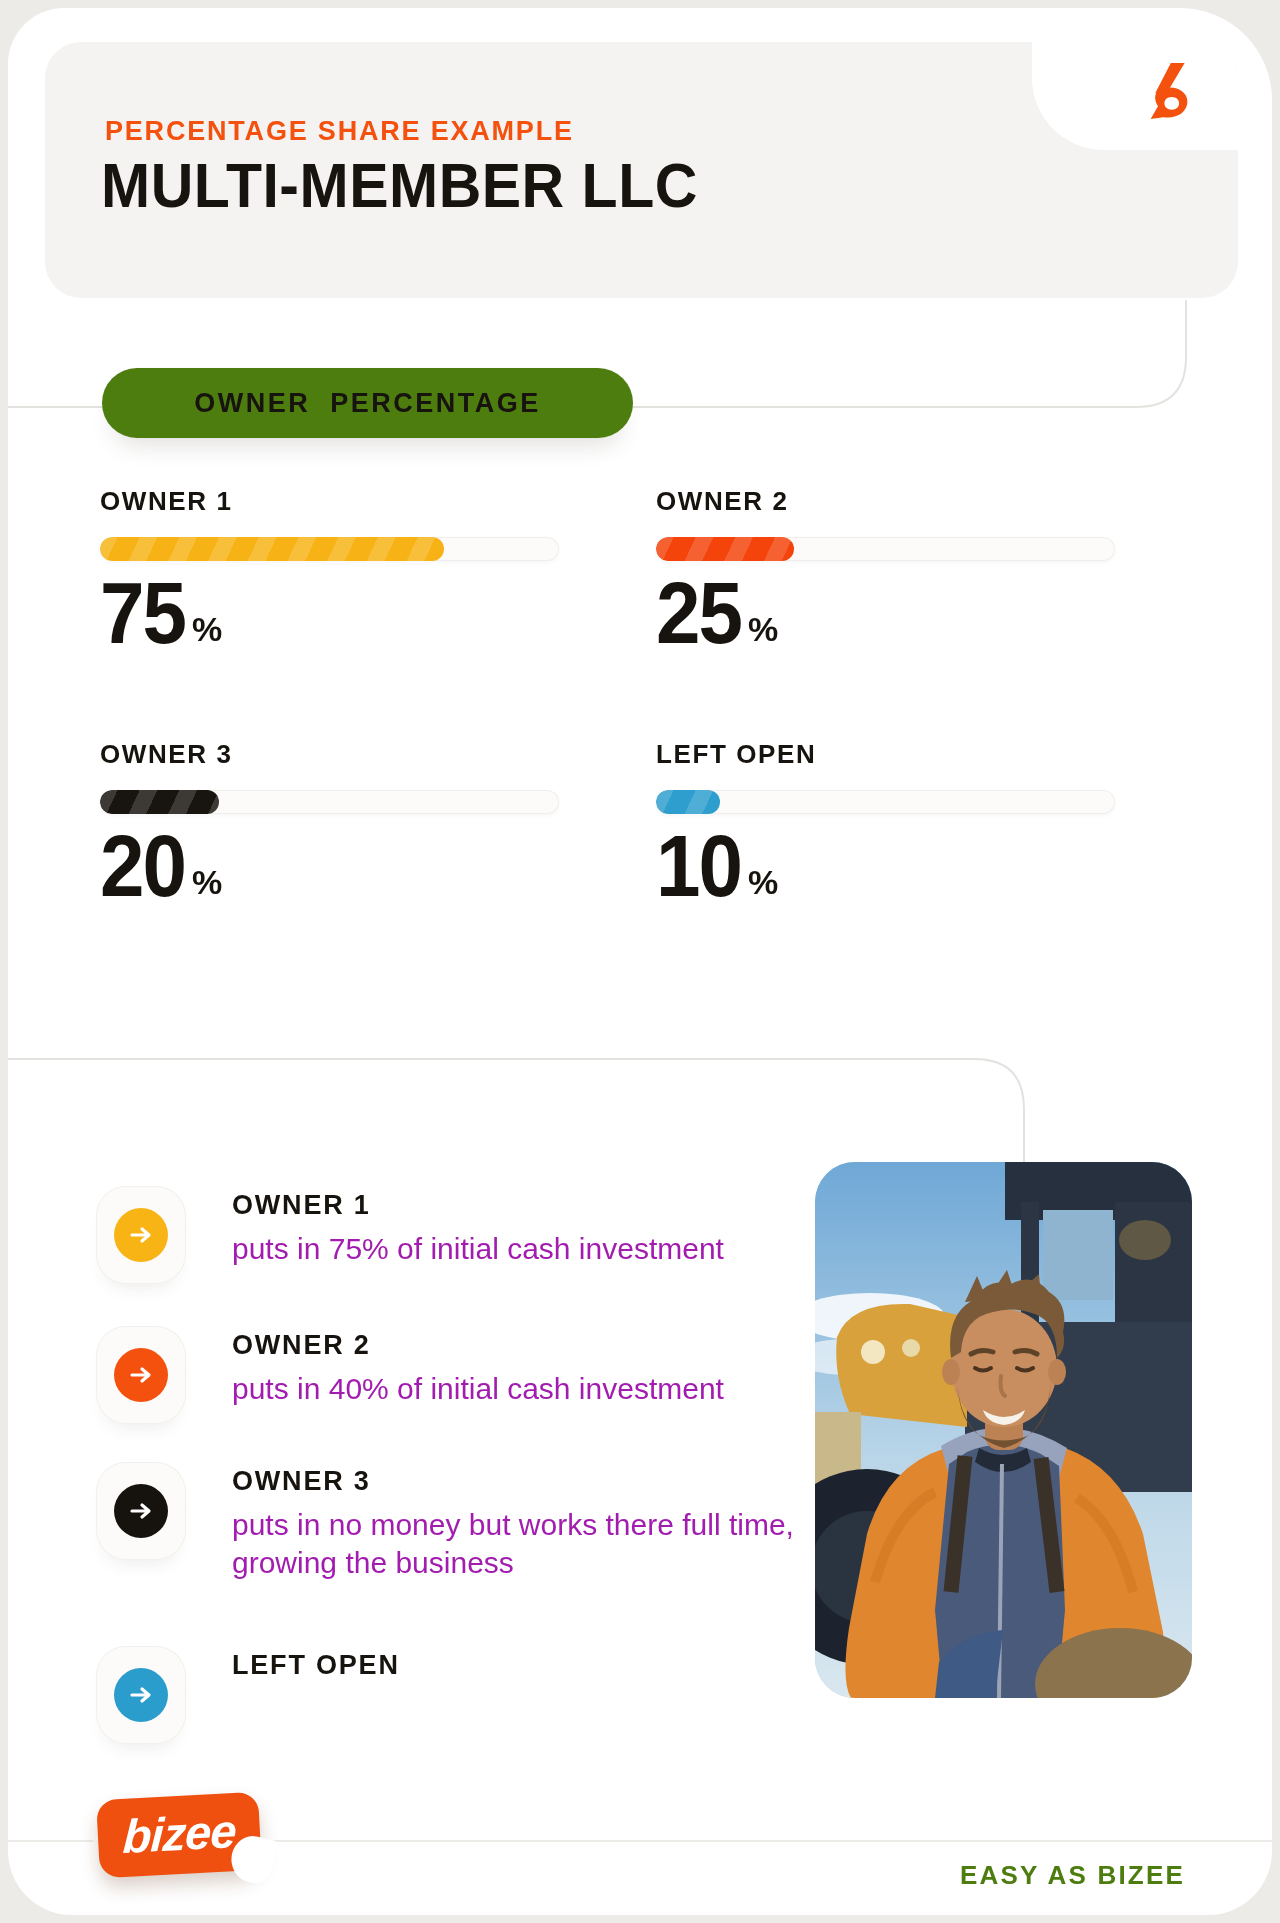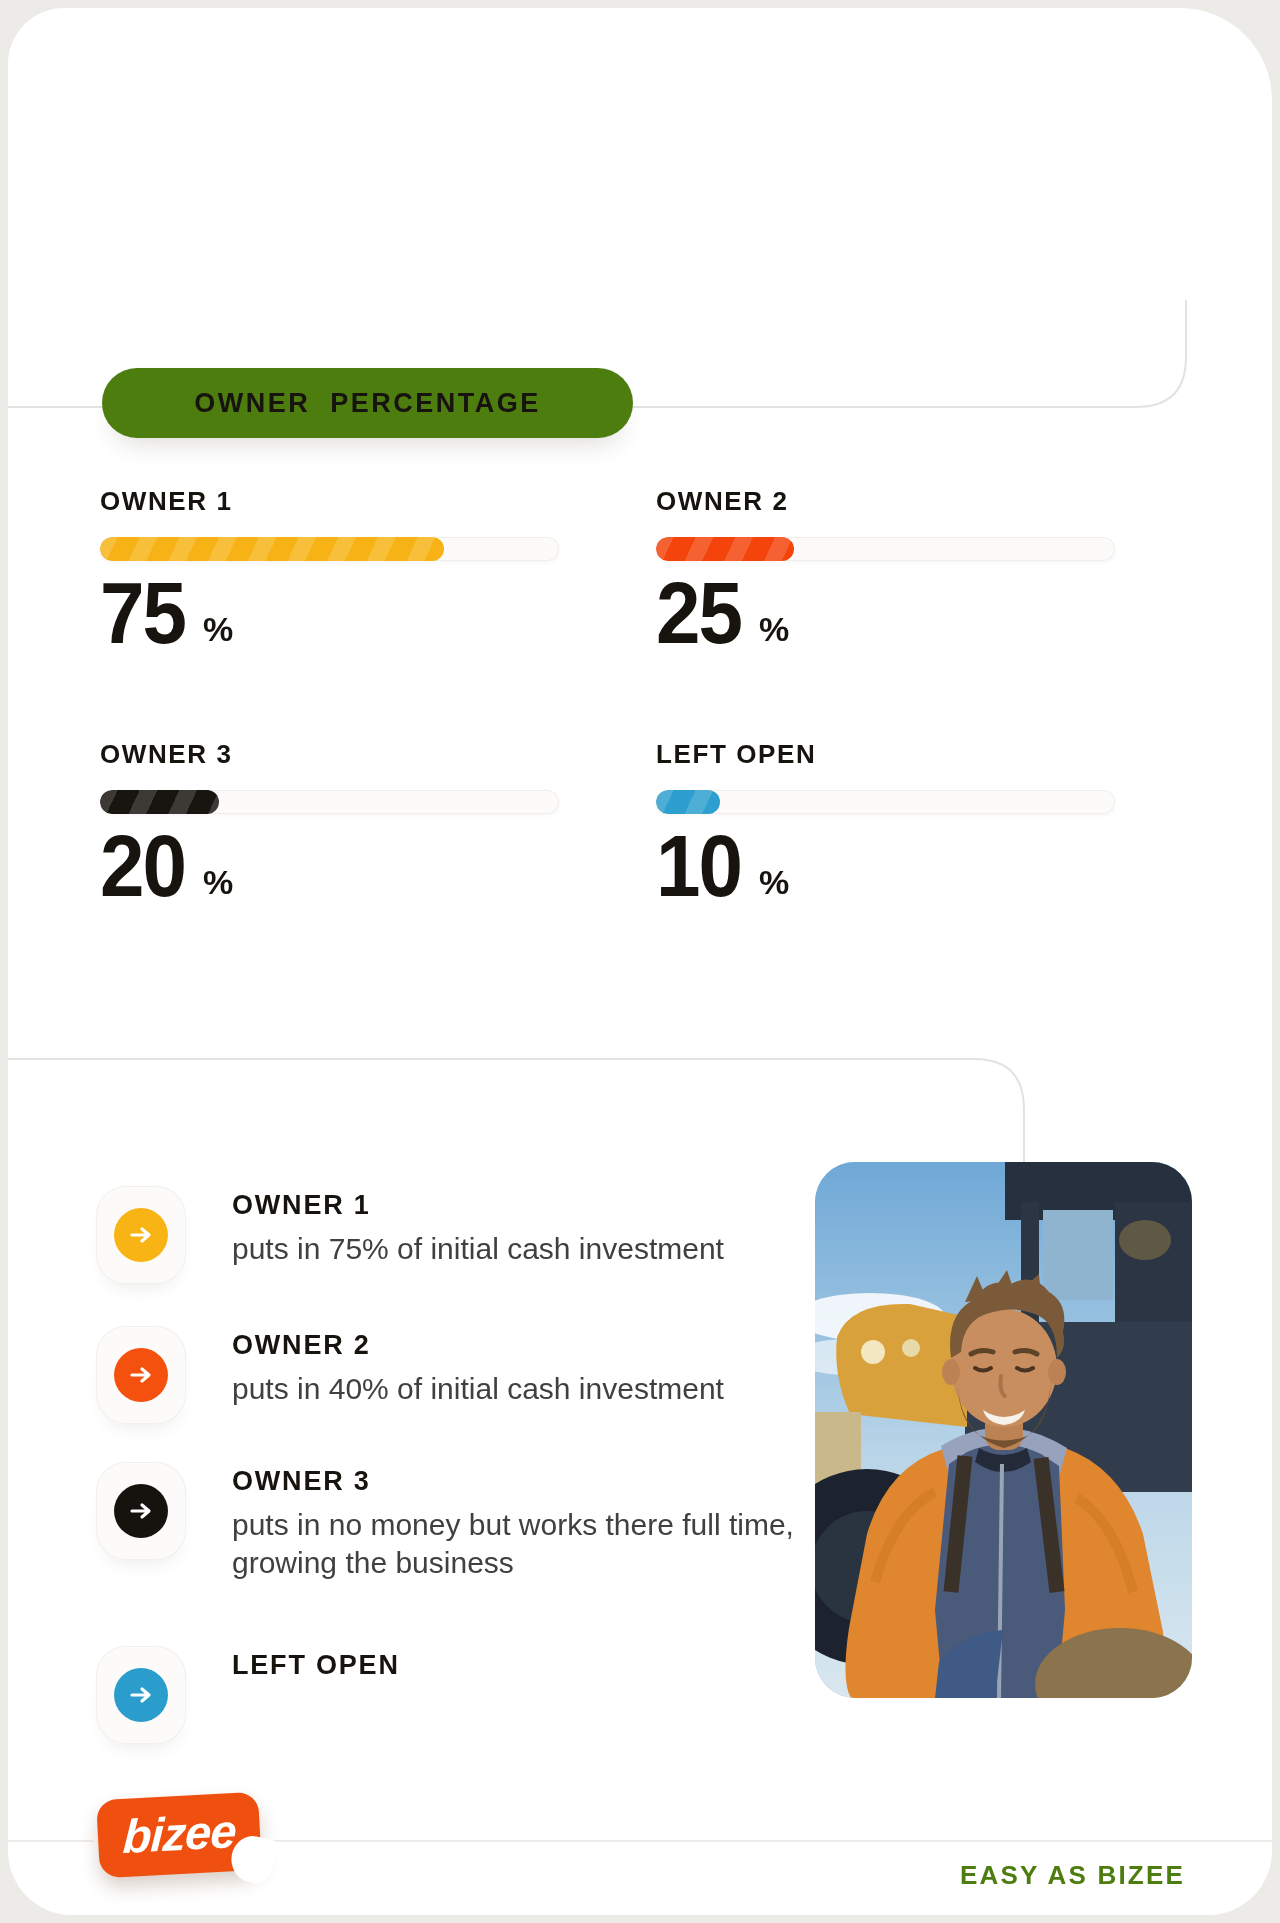--- a/index.html
+++ b/index.html
@@ -56,21 +56,21 @@
   .owner-label{font-size:26px;font-weight:900;letter-spacing:1.6px;color:#17130e;}
   .bar-track{
     margin-top:20px;height:24px;border-radius:12px;background:#fcfbfa;
     box-shadow:inset 0 0 0 1px #f0eeea, 0 2px 4px rgba(0,0,0,.035);
     overflow:hidden;
   }
   .bar-fill{
     height:100%;border-radius:12px;
     background-image:repeating-linear-gradient(115deg, rgba(255,255,255,.16) 0 16px, rgba(255,255,255,0) 16px 36px);
   }
-  .owner-value{margin-top:24px;display:flex;align-items:flex-end;gap:18px;}
+  .owner-value{margin-top:24px;display:flex;align-items:flex-end;gap:7px;}
   .value-number{
     font-size:80px;font-weight:900;line-height:.78;letter-spacing:-2px;color:#17130e;
     transform:scaleY(1.1);transform-origin:bottom left;
   }
   .value-unit{font-size:34px;font-weight:900;line-height:1;color:#17130e;padding-bottom:1px;}
 
   
   .invest-item{position:absolute;left:88px;display:flex;gap:46px;z-index:2;}
   .invest-item.i0{top:1178px;}
   .invest-item.i1{top:1318px;}
@@ -80,21 +80,21 @@
     flex:none;width:90px;height:98px;border-radius:30px;background:#fcfbf9;
     box-shadow:inset 0 0 0 1px #f2f0ec, 0 12px 18px -10px rgba(60,50,40,.10);
     display:flex;align-items:center;justify-content:center;
   }
   .invest-dot{
     width:54px;height:54px;border-radius:50%;
     display:flex;align-items:center;justify-content:center;
   }
   .invest-text{padding-top:4px;max-width:565px;}
   .invest-title{font-size:27px;font-weight:900;letter-spacing:1.8px;color:#17130e;}
-  .invest-desc{margin-top:9px;font-size:30px;line-height:1.28;color:#404040;}
+  .invest-desc{margin-top:9px;font-size:30px;line-height:1.28;color:#a21caf;}
 
   
   .photo{
     position:absolute;left:807px;top:1154px;width:377px;height:536px;
     border-radius:40px;overflow:hidden;z-index:2;background:#9cc0dd;
   }
   .photo svg{display:block;}
 
   
   .footer-divider{position:absolute;left:0;right:0;top:1832px;height:2px;background:#edebe8;}
@@ -120,20 +120,32 @@
 </head>
 <body>
 
 <div class="page">
 
   <svg class="connectors" width="1264" height="1907" viewBox="0 0 1264 1907" fill="none">
     <path d="M0 399 H1128 Q1178 399 1178 349 V292" stroke="#e4e2de" stroke-width="2"></path>
     <path d="M0 1051 H966 Q1016 1051 1016 1101 V1158" stroke="#e4e2de" stroke-width="2"></path>
   </svg>
 
+  <div class="header-card">
+    <div class="header-notch">
+      <span class="brand-mark">
+        <svg width="46" height="57" viewBox="0 0 50 62">
+          <path d="M27 1 H42 L26 28 L10 34 Z" fill="#f4510e"></path>
+          <path fill-rule="evenodd" d="M13 31 C28 23 45 30 45 43 C45 55 33 62 19 60 L5 62 L13 48 C9 42 9 35 13 31 Z M28 38 C23 38 20 41 20 45 C20 49 23 52 28 52 C33 52 36 49 36 45 C36 41 33 38 28 38 Z" fill="#f4510e"></path>
+        </svg>
+      </span>
+    </div>
+    <div class="eyebrow">PERCENTAGE SHARE EXAMPLE</div>
+    <div class="page-title">MULTI-MEMBER LLC</div>
+  </div>
 
   <div class="section-pill" id="pill-percentage">OWNER  PERCENTAGE</div>
 
   <div class="owner-cell pos-0">
     <div class="owner-label">OWNER 1</div>
     <div class="bar-track">
       <div class="bar-fill" style="width: 75%; background-color: rgb(247, 179, 21);"></div>
     </div>
     <div class="owner-value">
       <span class="value-number">75</span>

